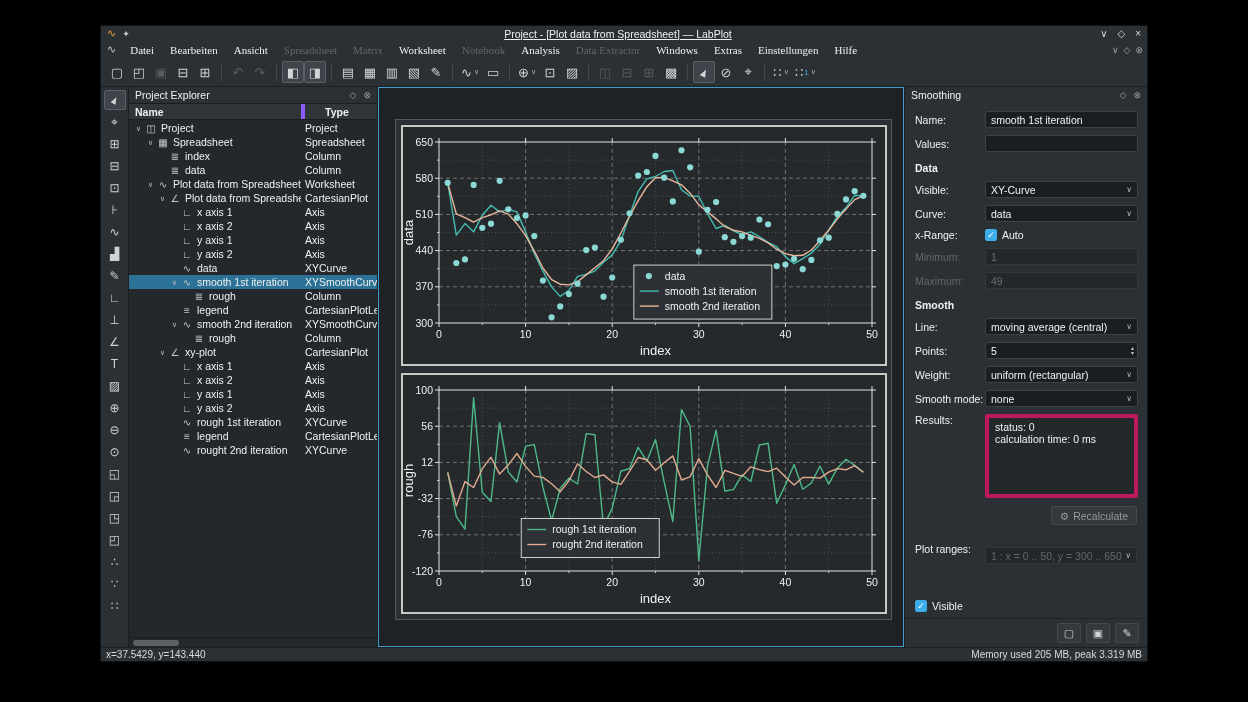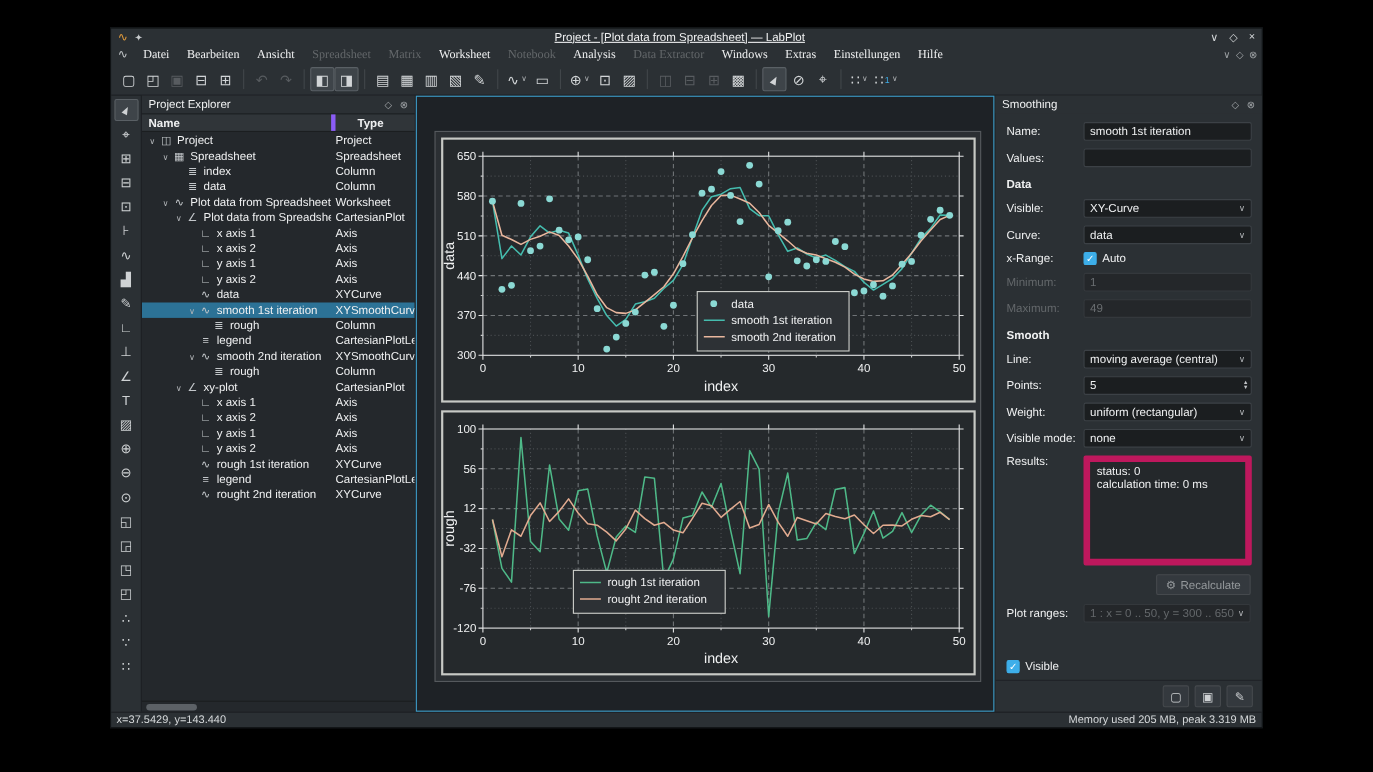--- a/index.html
+++ b/index.html
@@ -85,31 +85,31 @@
   .flabel { font-size:10.5px; }
   .flabel.dim, .dimtext { color:#63676a; }
   .fsection { grid-column:1 / span 2; font-weight:bold; margin-top:3px; }
   .tinput, .select { height:17px; background:#1b1e20; border:1px solid #3c4146; border-radius:2px;
     padding:0 5px; color:#eff0f1; font-size:10.5px; width:100%; display:flex; align-items:center;
     font-family:"Liberation Sans",sans-serif; }
   input.tinput { display:inline-block; }
   .tinput:disabled, .tinput.disabled { color:#6a6e71; background:#24272a; border-color:#34383c; }
   .select { justify-content:space-between; }
   .select .chev { font-size:8px; color:#aeb1b4; }
-  .select.disabled { color:#6a6e71; background:#24272a; border-color:#34383c; width:auto; }
+  .select.disabled { color:#6a6e71; background:#24272a; border-color:#34383c; width:auto;margin-top:14px; }
   .checkrow { display:flex; align-items:center; gap:5px; }
   .checkbox { width:12px; height:12px; background:#3daee9; border:1px solid #3daee9; border-radius:2px;
     color:#fff; font-size:9px; line-height:11px; text-align:center; flex:0 0 auto; }
   .spin { display:flex; width:100%; height:17px; background:#1b1e20; border:1px solid #3c4146; border-radius:2px; }
   .spin input { flex:1; background:transparent; border:none; color:#eff0f1; font-size:10.5px; padding:0 5px;
     font-family:"Liberation Sans",sans-serif; min-width:0; }
   .spinbtns { display:flex; flex-direction:column; justify-content:center; padding-right:3px; color:#c0c3c6; }
   .spinbtns span { font-size:6px; line-height:5px; }
   .results-row { align-self:start; }
-  .resultsbox { height:100px; background:#24282b; border:6px solid #be185d; border-radius:2px;
+  .resultsbox { height:84px; background:#24282b; border:4px solid #be185d; border-radius:2px;
     padding:3px 6px; white-space:pre-line; font-size:10.5px; }
   .recalc-row { padding:8px 10px 0 10px; display:flex; justify-content:flex-end; flex:0 0 auto;}
   .btn { height:19px; background:#34393e; border:1px solid #45494d; border-radius:2px; color:#94989b;
     display:inline-flex; align-items:center; gap:4px; padding:0 8px; font-size:10.5px; }
   .ranges-row { padding:8px 10px 0 10px; display:grid; grid-template-columns:70px 1fr; align-items:center; flex:0 0 auto;}
   .grow { flex:1; }
   .visible-row { padding:0 10px 6px 10px; display:flex; align-items:center; gap:5px; flex:0 0 auto;}
   .dock-footer { border-top:1px solid #202327; padding:4px 8px; display:flex; justify-content:flex-end; gap:5px; flex:0 0 auto;}
   .foot-btn { width:24px; height:20px; background:#34393e; border:1px solid #45494d; border-radius:2px;
     display:flex; align-items:center; justify-content:center; font-size:11px; color:#cfd2d4; }
@@ -833,21 +833,21 @@
           <span class="spinbtns">
             <span>▴</span>
             <span>▾</span>
           </span>
         </span>
         <span class="flabel">Weight:</span>
         <span class="select">
           <span>uniform (rectangular)</span>
           <span class="chev">∨</span>
         </span>
-        <span class="flabel">Visible mode:</span>
+        <span class="flabel">Smooth mode:</span>
         <span class="select">
           <span>none</span>
           <span class="chev">∨</span>
         </span>
 
         <span class="flabel results-row">Results:</span>
         <div class="resultsbox">status: 0
 calculation time: 0 ms</div>
       </div>
 

